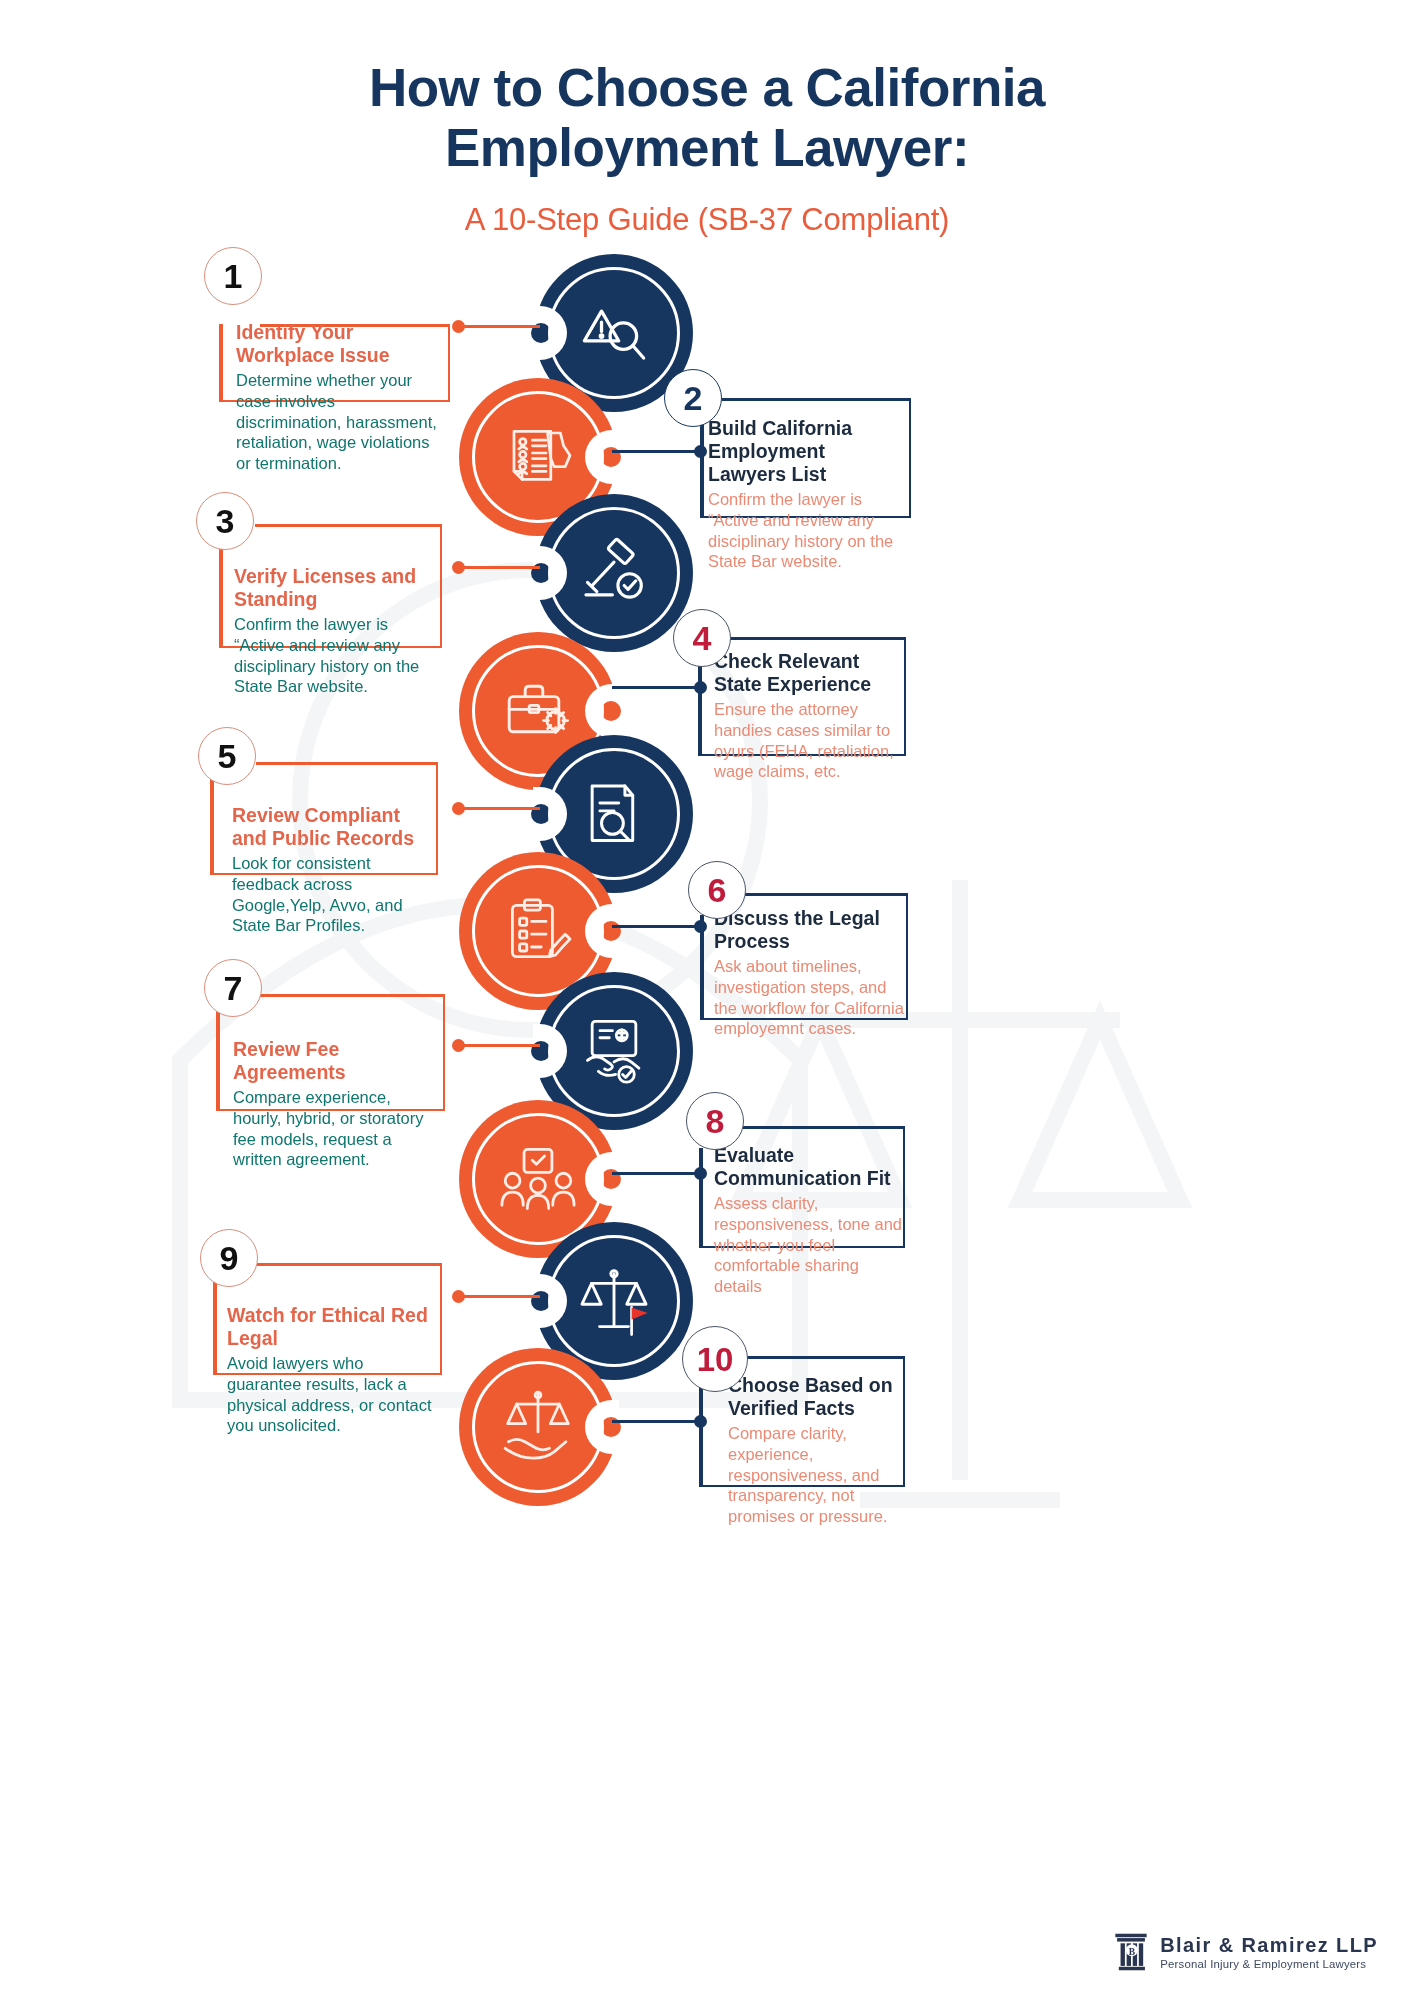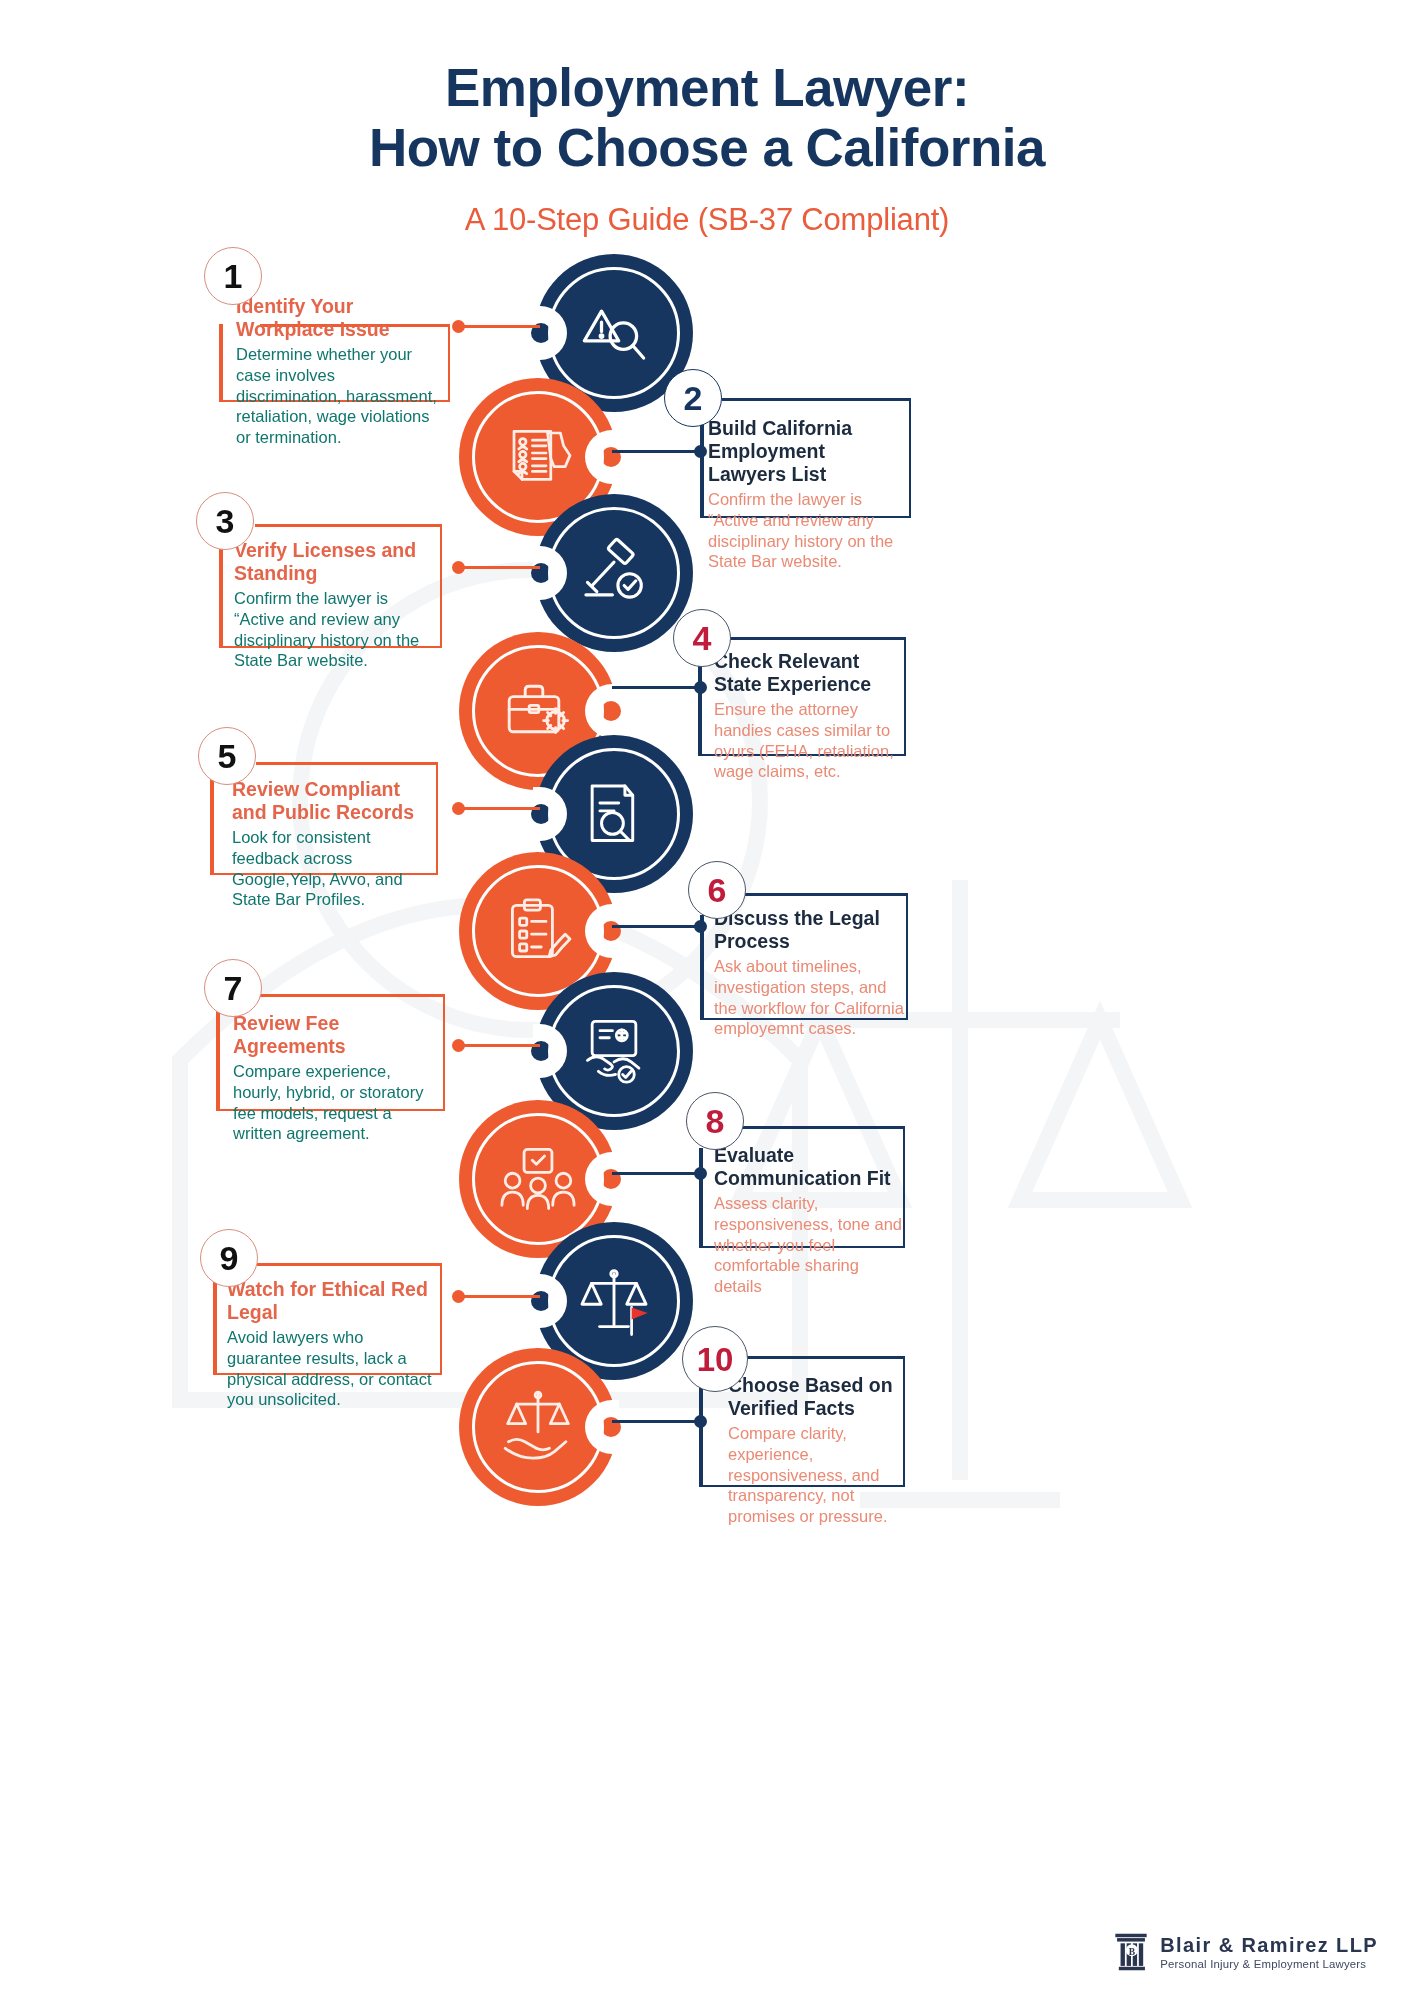--- a/index.html
+++ b/index.html
@@ -85,21 +85,21 @@
   .box .edge-l { position: absolute; width: 3.5px; }
   .box .edge-r { position: absolute; width: 2.5px; }
   .e-orange { background: #ef5b31; }
   .e-navy   { background: #17365f; }
 
   .txt { position: absolute; }
   .s-head {
     font-size: 19.5px; font-weight: bold; line-height: 1.18;
     margin-bottom: 3px;
   }
-  .s-head.orange { color: #e4654a; }
+  .s-head.orange { color: #e4654a; margin-top: 26px; }
   .s-head.navy   { color: #1d2b3f; }
   .s-body { font-size: 16.5px; line-height: 1.26; }
   .s-body.dark { color: #0f766e; }
   .s-body.salmon { color: #ea8a74; }
 
   
   .logo { position: absolute; right: 36px; bottom: 28px; display: flex; align-items: center; gap: 11px; }
   .logo-name { font-size: 20px; font-weight: bold; color: #2a3550; letter-spacing: 1.4px; line-height: 1.1; }
   .logo-tag { font-size: 11.4px; color: #3c4760; letter-spacing: 0.2px; margin-top: 2px; }
 </style>
@@ -113,22 +113,22 @@
     <path d="M900 380 L900 980"></path>
     <path d="M740 520 L1060 520"></path>
     <path d="M760 520 L680 700 L840 700 Z"></path>
     <path d="M1040 520 L960 700 L1120 700 Z"></path>
     <path d="M800 1000 L1000 1000"></path>
   </g>
 </svg>
 
 <div class="header">
   <div class="title">
+    <div>How to Choose a California</div>
     <div>Employment Lawyer:</div>
-    <div>How to Choose a California</div>
   </div>
   <div class="subtitle">A 10-Step Guide (SB-37 Compliant)</div>
 </div>
 
 <div class="icon-node" style="left:535px; top:254px;">
   <div class="icon-ring navy"></div>
   <div class="notch left"></div>
   <div class="nub left navy"></div>
   <div class="icon-inner">
     <svg width="78" height="78" viewBox="0 0 100 100">

